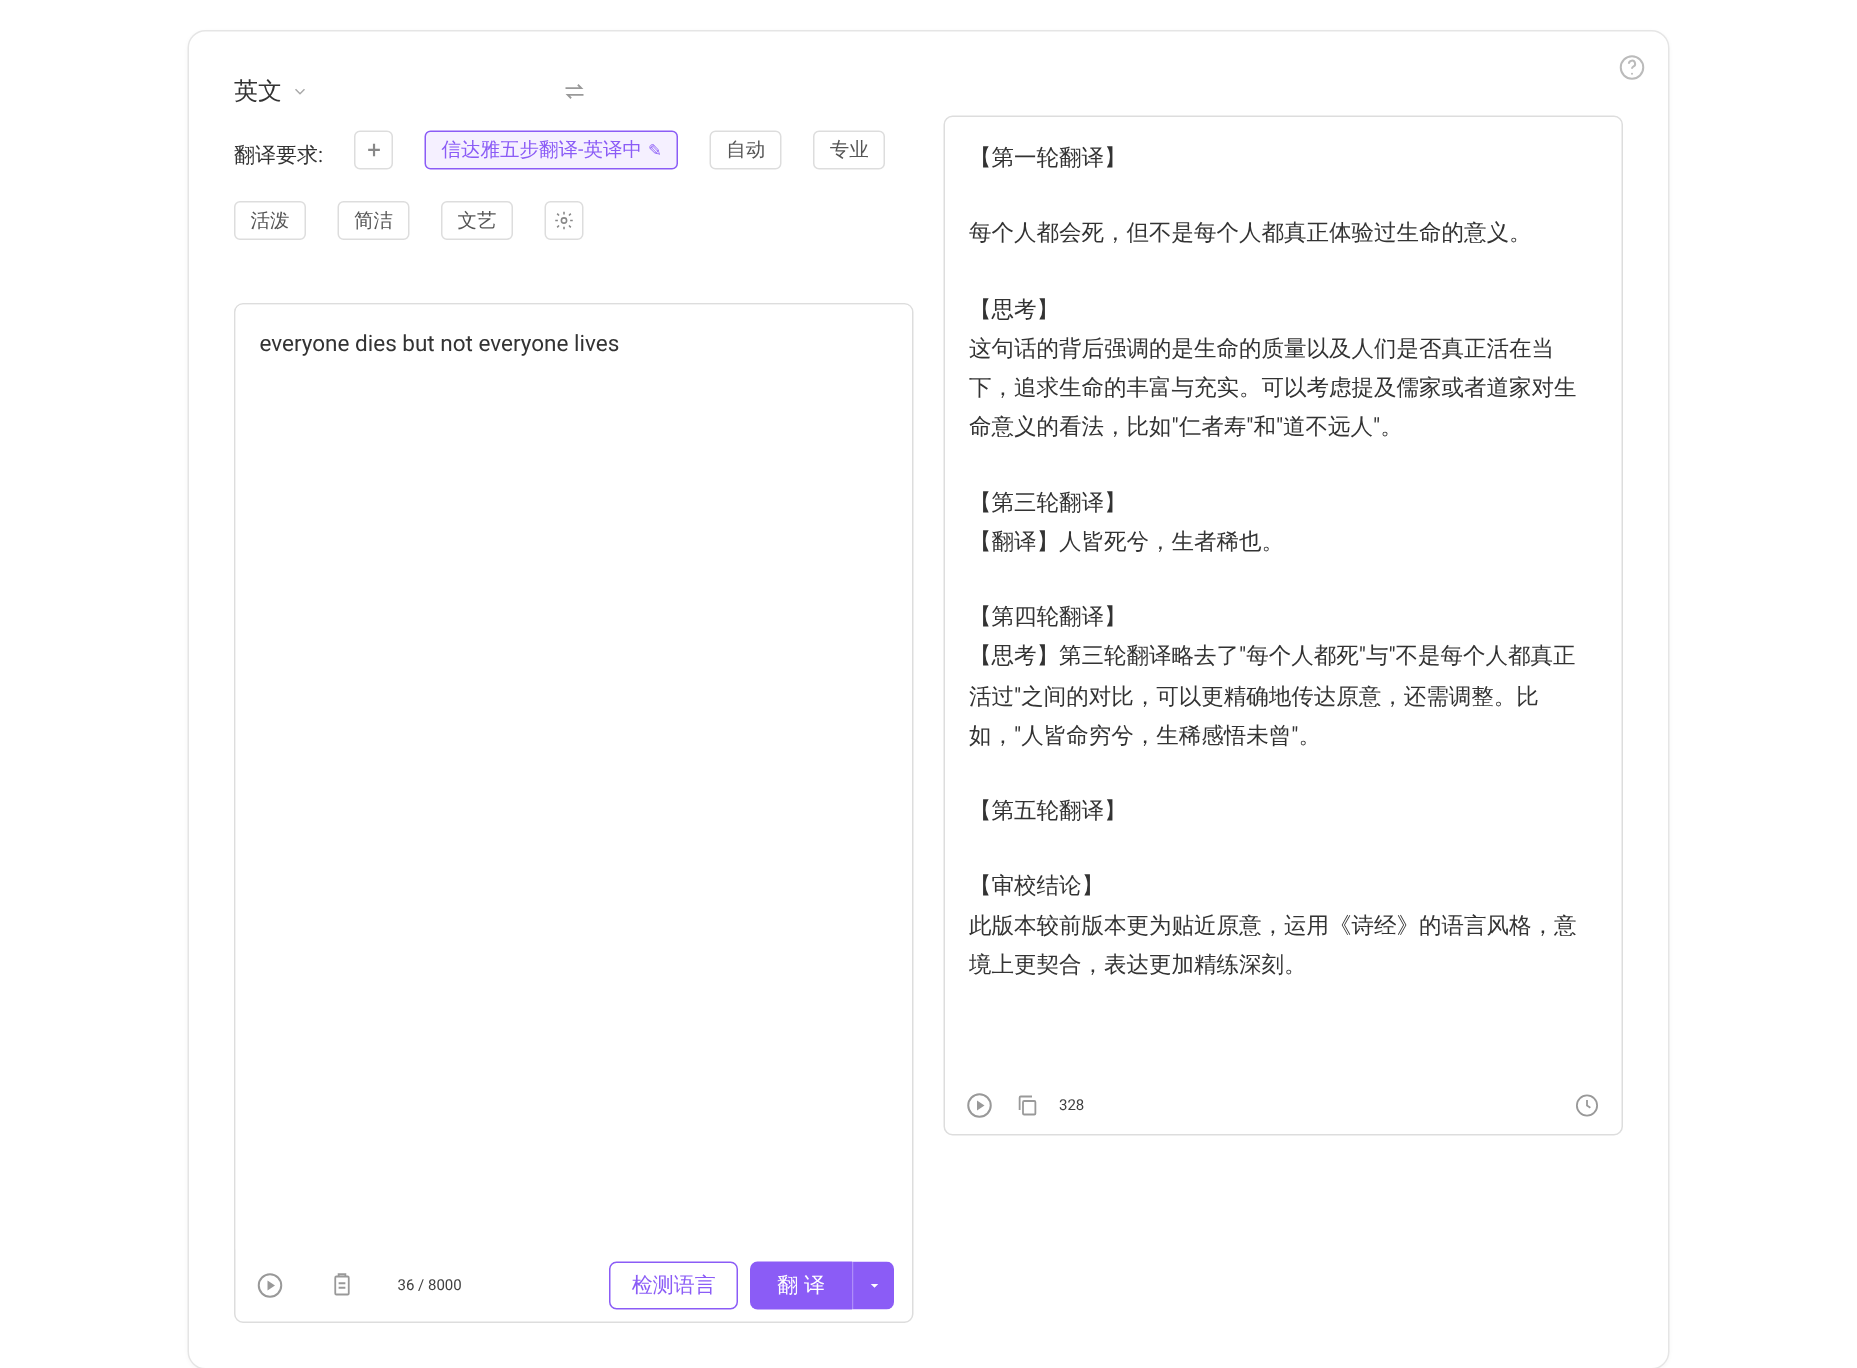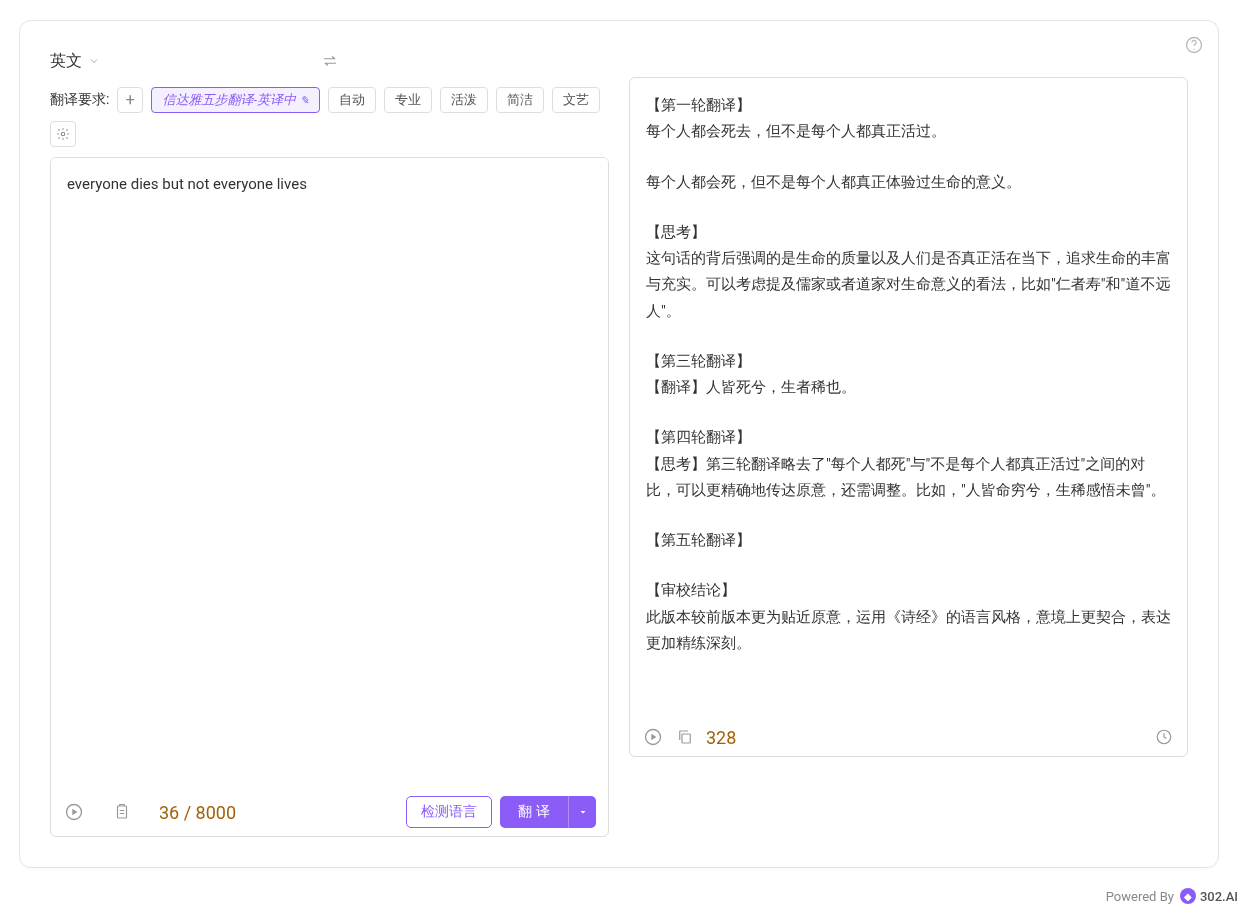--- a/index.html
+++ b/index.html
@@ -1,52 +1,52 @@
 <!DOCTYPE html>
 <html><head>
 <meta charset="utf-8">
 <style>
 * { box-sizing: border-box; margin: 0; padding: 0; }
 body { font-family: -apple-system, BlinkMacSystemFont, "Segoe UI", Roboto, "Helvetica Neue", Arial, sans-serif; background: #fff; color: #333; font-size: 14px; }
-.container { width: 1200px; margin: 20px auto; background: #fff; border: 1px solid #e5e5e5; border-radius: 12px; padding: 20px 30px 30px; position: relative; box-shadow: 0 1px 3px rgba(0,0,0,0.03); }
+.container { width: 988px; margin: 20px auto; background: #fff; border: 1px solid #e5e5e5; border-radius: 12px; padding: 20px 30px 30px; position: relative; box-shadow: 0 1px 3px rgba(0,0,0,0.03); }
 .help-icon { position: absolute; top: 14px; right: 14px; width: 20px; height: 20px; color: #bbb; cursor: pointer; }
 .columns { display: flex; gap: 20px; }
 .col { flex: 1; display: flex; flex-direction: column; min-width: 0; }
 .lang-row { display: flex; align-items: center; height: 40px; position: relative; }
 .lang-sel { display: inline-flex; align-items: center; gap: 6px; font-size: 16px; color: #333; cursor: pointer; }
 .lang-sel .chev { color: #aaa; }
 .swap { position: absolute; left: 50%; transform: translateX(-50%); color: #999; cursor: pointer; padding: 4px; }
-.req-row { display: flex; align-items: center; gap: 8px; margin: 6px 0 10px; flex-wrap: wrap; }
+.req-row { display: flex; align-items: flex-end; gap: 21px; margin: 6px 0 10px; flex-wrap: wrap; }
 .req-label { color: #333; font-size: 14px; }
 .add-btn { width: 26px; height: 26px; border: 1px solid #ddd; border-radius: 4px; background: #fff; display: flex; align-items: center; justify-content: center; color: #888; cursor: pointer; font-size: 16px; line-height: 1; }
 .chip { height: 26px; padding: 0 10px; border: 1px solid #ddd; border-radius: 4px; background: #fff; color: #555; font-size: 13px; display: inline-flex; align-items: center; cursor: pointer; }
-.chip.active { border-color: #8b5cf6; color: #8b5cf6; background: #f5f0ff; font-style: italic; }
+.chip.active { border-color: #8b5cf6; color: #8b5cf6; background: #f5f0ff; }
 .chip .pen { margin-left: 4px; font-size: 11px; }
 .gear-btn { width: 26px; height: 26px; border: 1px solid #ddd; border-radius: 4px; background: #fff; display: flex; align-items: center; justify-content: center; color: #888; cursor: pointer; }
 .panel { border: 1px solid #ddd; border-radius: 6px; background: #fff; height: 680px; display: flex; flex-direction: column; overflow: hidden; }
 .panel.input textarea { flex: 1; border: none; resize: none; outline: none; padding: 14px 16px; font-size: 15px; font-family: inherit; color: #333; line-height: 1.6; }
 .panel.output .out-body { flex: 1; overflow-y: auto; padding: 14px 16px; font-size: 15px; line-height: 1.75; color: #333; }
 .out-body p { margin-bottom: 0; }
 .out-body .gap { height: 24px; }
 .toolbar { display: flex; align-items: center; padding: 8px 12px; gap: 10px; border-top: 0; }
 .toolbar.left { justify-content: space-between; }
 .tb-left { display: flex; align-items: center; gap: 26px; color: #999; }
 .icon-btn { display: inline-flex; align-items: center; justify-content: center; width: 22px; height: 22px; color: #999; cursor: pointer; }
-.count { color: #a16207; font-size: 18px; }
+.count { color: #404040; font-size: 10px; }
 .tb-right { display: flex; align-items: center; gap: 8px; }
 .btn-outline { height: 32px; padding: 0 14px; border: 1px solid #8b5cf6; background: #fff; color: #8b5cf6; border-radius: 5px; font-size: 14px; cursor: pointer; }
 .btn-group { display: flex; }
 .btn-primary { height: 32px; padding: 0 18px; border: none; background: #8b5cf6; color: #fff; border-radius: 5px 0 0 5px; font-size: 14px; cursor: pointer; }
 .btn-drop { height: 32px; width: 28px; border: none; border-left: 1px solid rgba(255,255,255,0.3); background: #8b5cf6; color: #fff; border-radius: 0 5px 5px 0; cursor: pointer; display: flex; align-items: center; justify-content: center; }
 .footer { text-align: center; color: #888; font-size: 13px; margin-top: 18px; display: flex; align-items: center; justify-content: flex-end; gap: 6px; }
 .footer .logo { display: inline-flex; align-items: center; gap: 4px; color: #555; font-weight: 500; }
 .footer .logo-badge { width: 16px; height: 16px; background: #8b5cf6; border-radius: 50%; display: inline-flex; align-items: center; justify-content: center; color: #fff; font-size: 10px; }
 svg { display: block; }
 .col-right-spacer { height: 36px; }
-.panel-wrap { position: relative; }
+.panel-wrap { position: relative; margin-top: 32px; }
 </style>
 </head>
 <body>
 
 <div class="container">
 
   <span class="help-icon">
     <svg viewBox="0 0 24 24" width="20" height="20" fill="none" stroke="currentColor" stroke-width="1.6">
         <circle cx="12" cy="12" r="9"></circle>
         <path d="M9.5 9a2.5 2.5 0 1 1 3.5 2.3c-.8.4-1 .9-1 1.7"></path>
@@ -130,21 +130,20 @@
       </div>
     </div>
 
     <div class="col">
 
       <div class="col-right-spacer"></div>
 
       <div class="panel output">
         <div class="out-body">
           <p>【第一轮翻译】</p>
-          <p>每个人都会死去，但不是每个人都真正活过。</p>
           <div class="gap"></div>
           <p>每个人都会死，但不是每个人都真正体验过生命的意义。</p>
           <div class="gap"></div>
           <p>【思考】</p>
           <p>这句话的背后强调的是生命的质量以及人们是否真正活在当下，追求生命的丰富与充实。可以考虑提及儒家或者道家对生命意义的看法，比如"仁者寿"和"道不远人"。</p>
           <div class="gap"></div>
           <p>【第三轮翻译】</p>
           <p>【翻译】人皆死兮，生者稀也。</p>
           <div class="gap"></div>
           <p>【第四轮翻译】</p>

